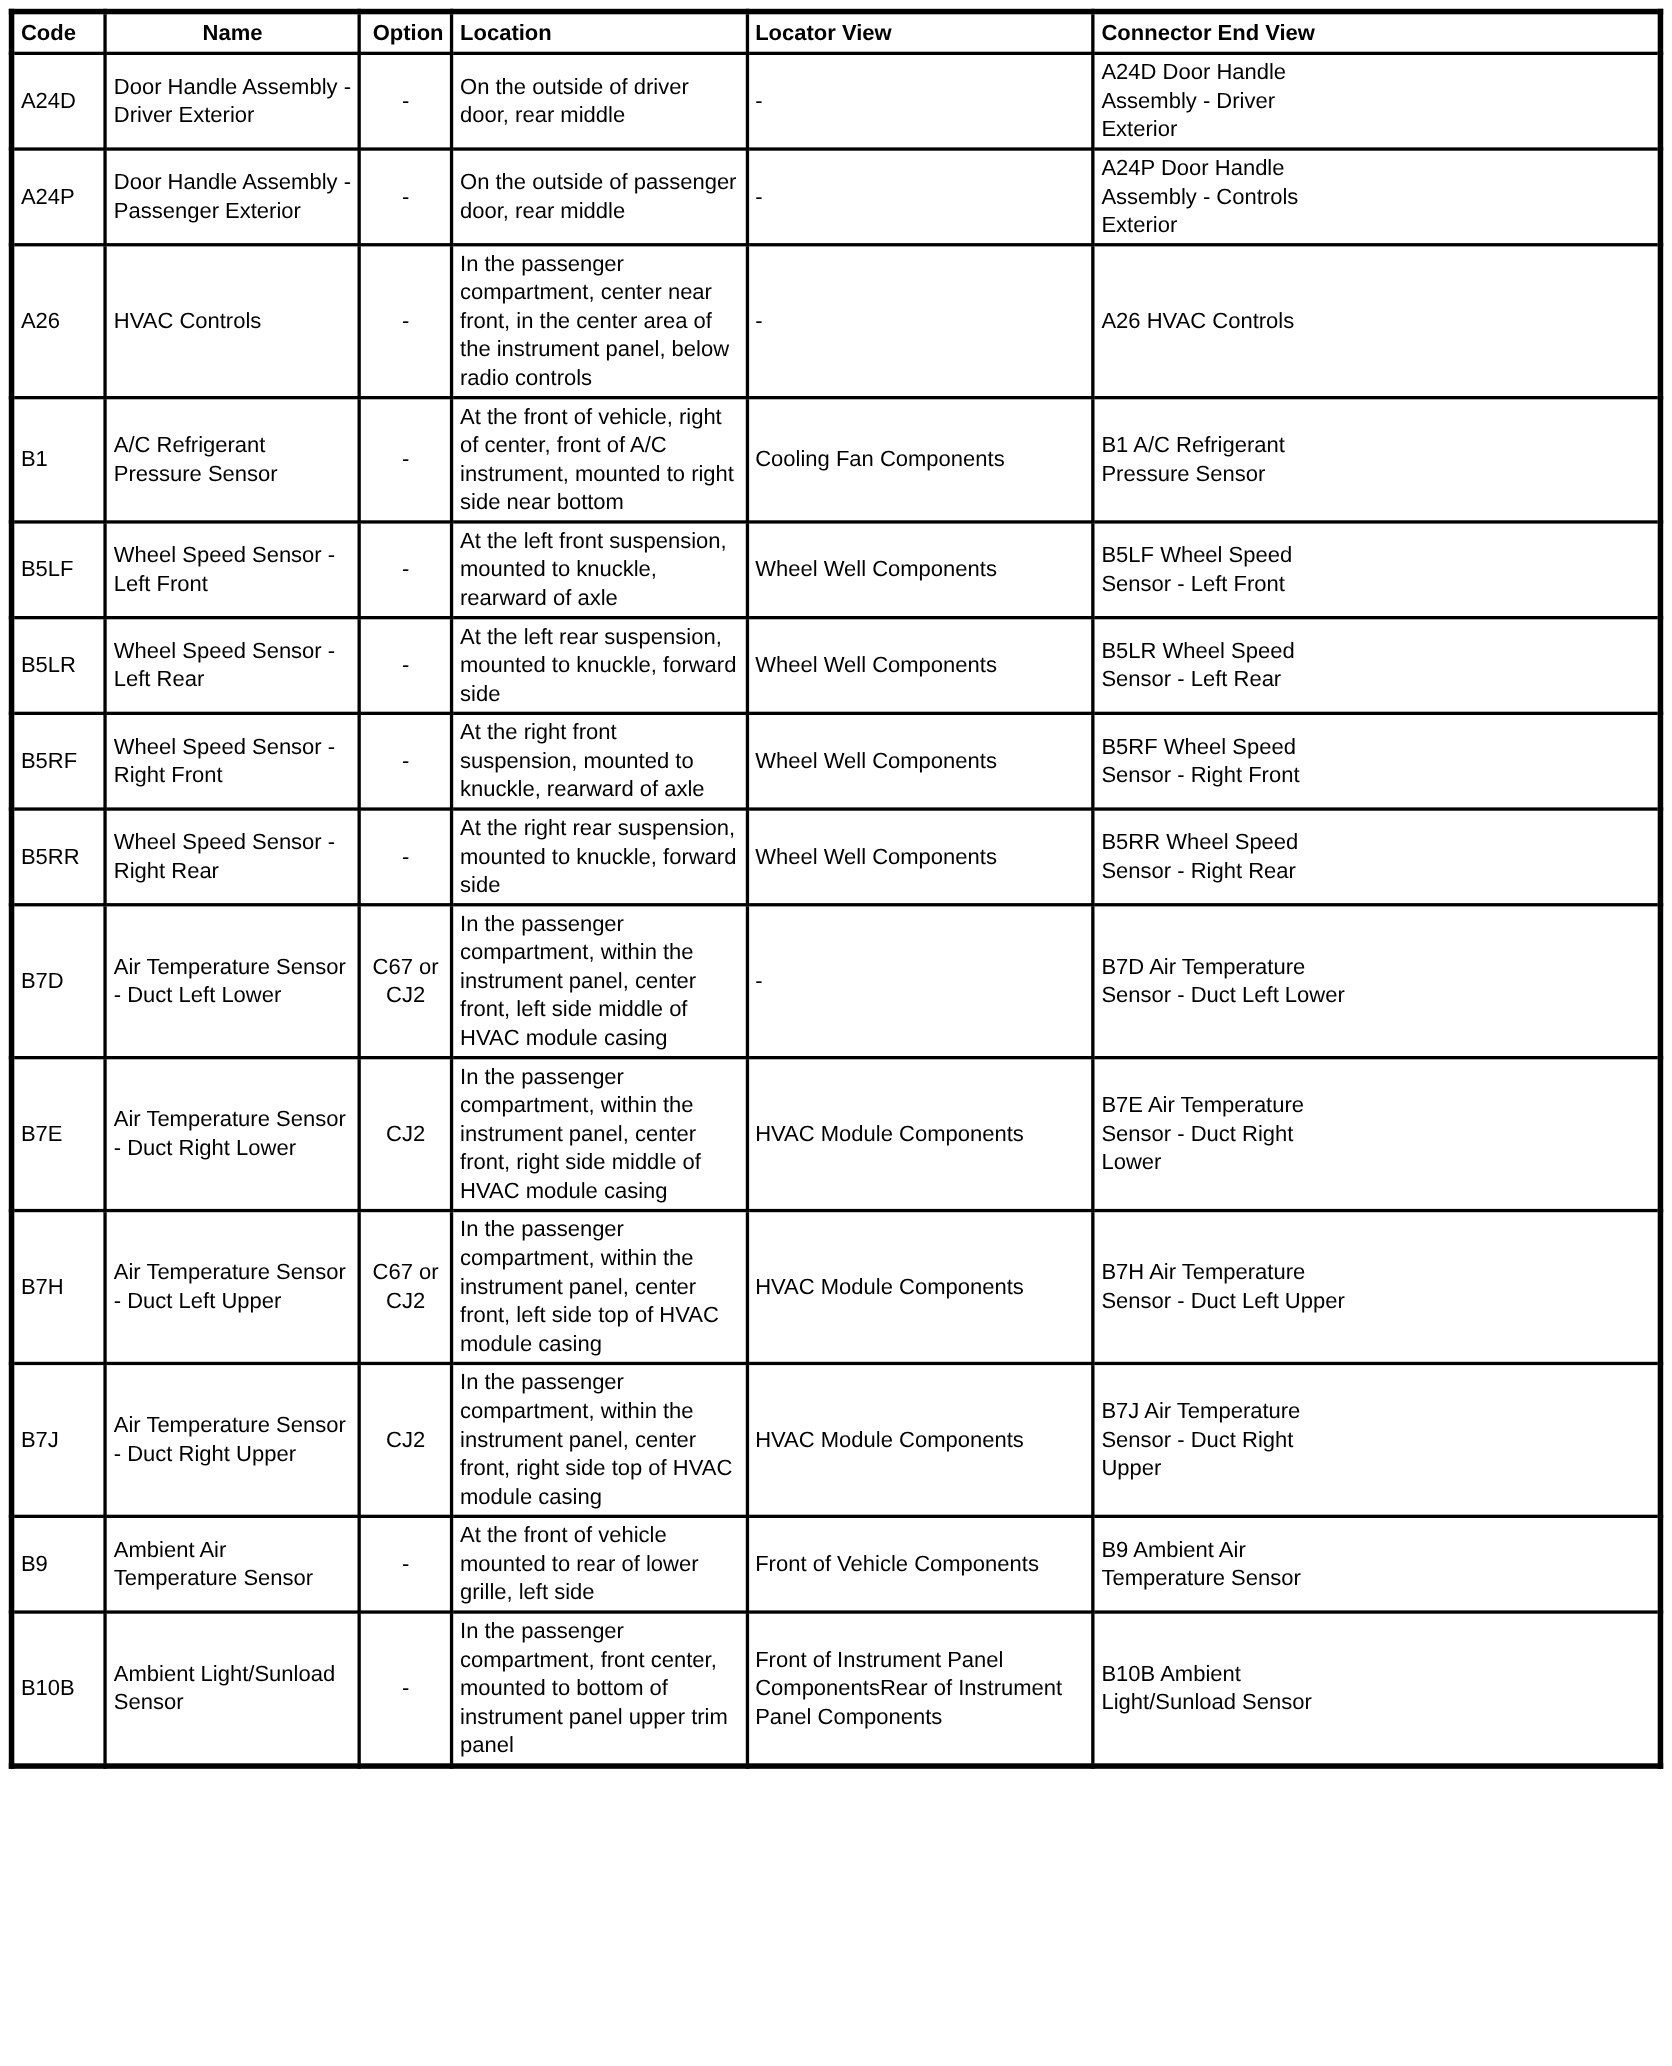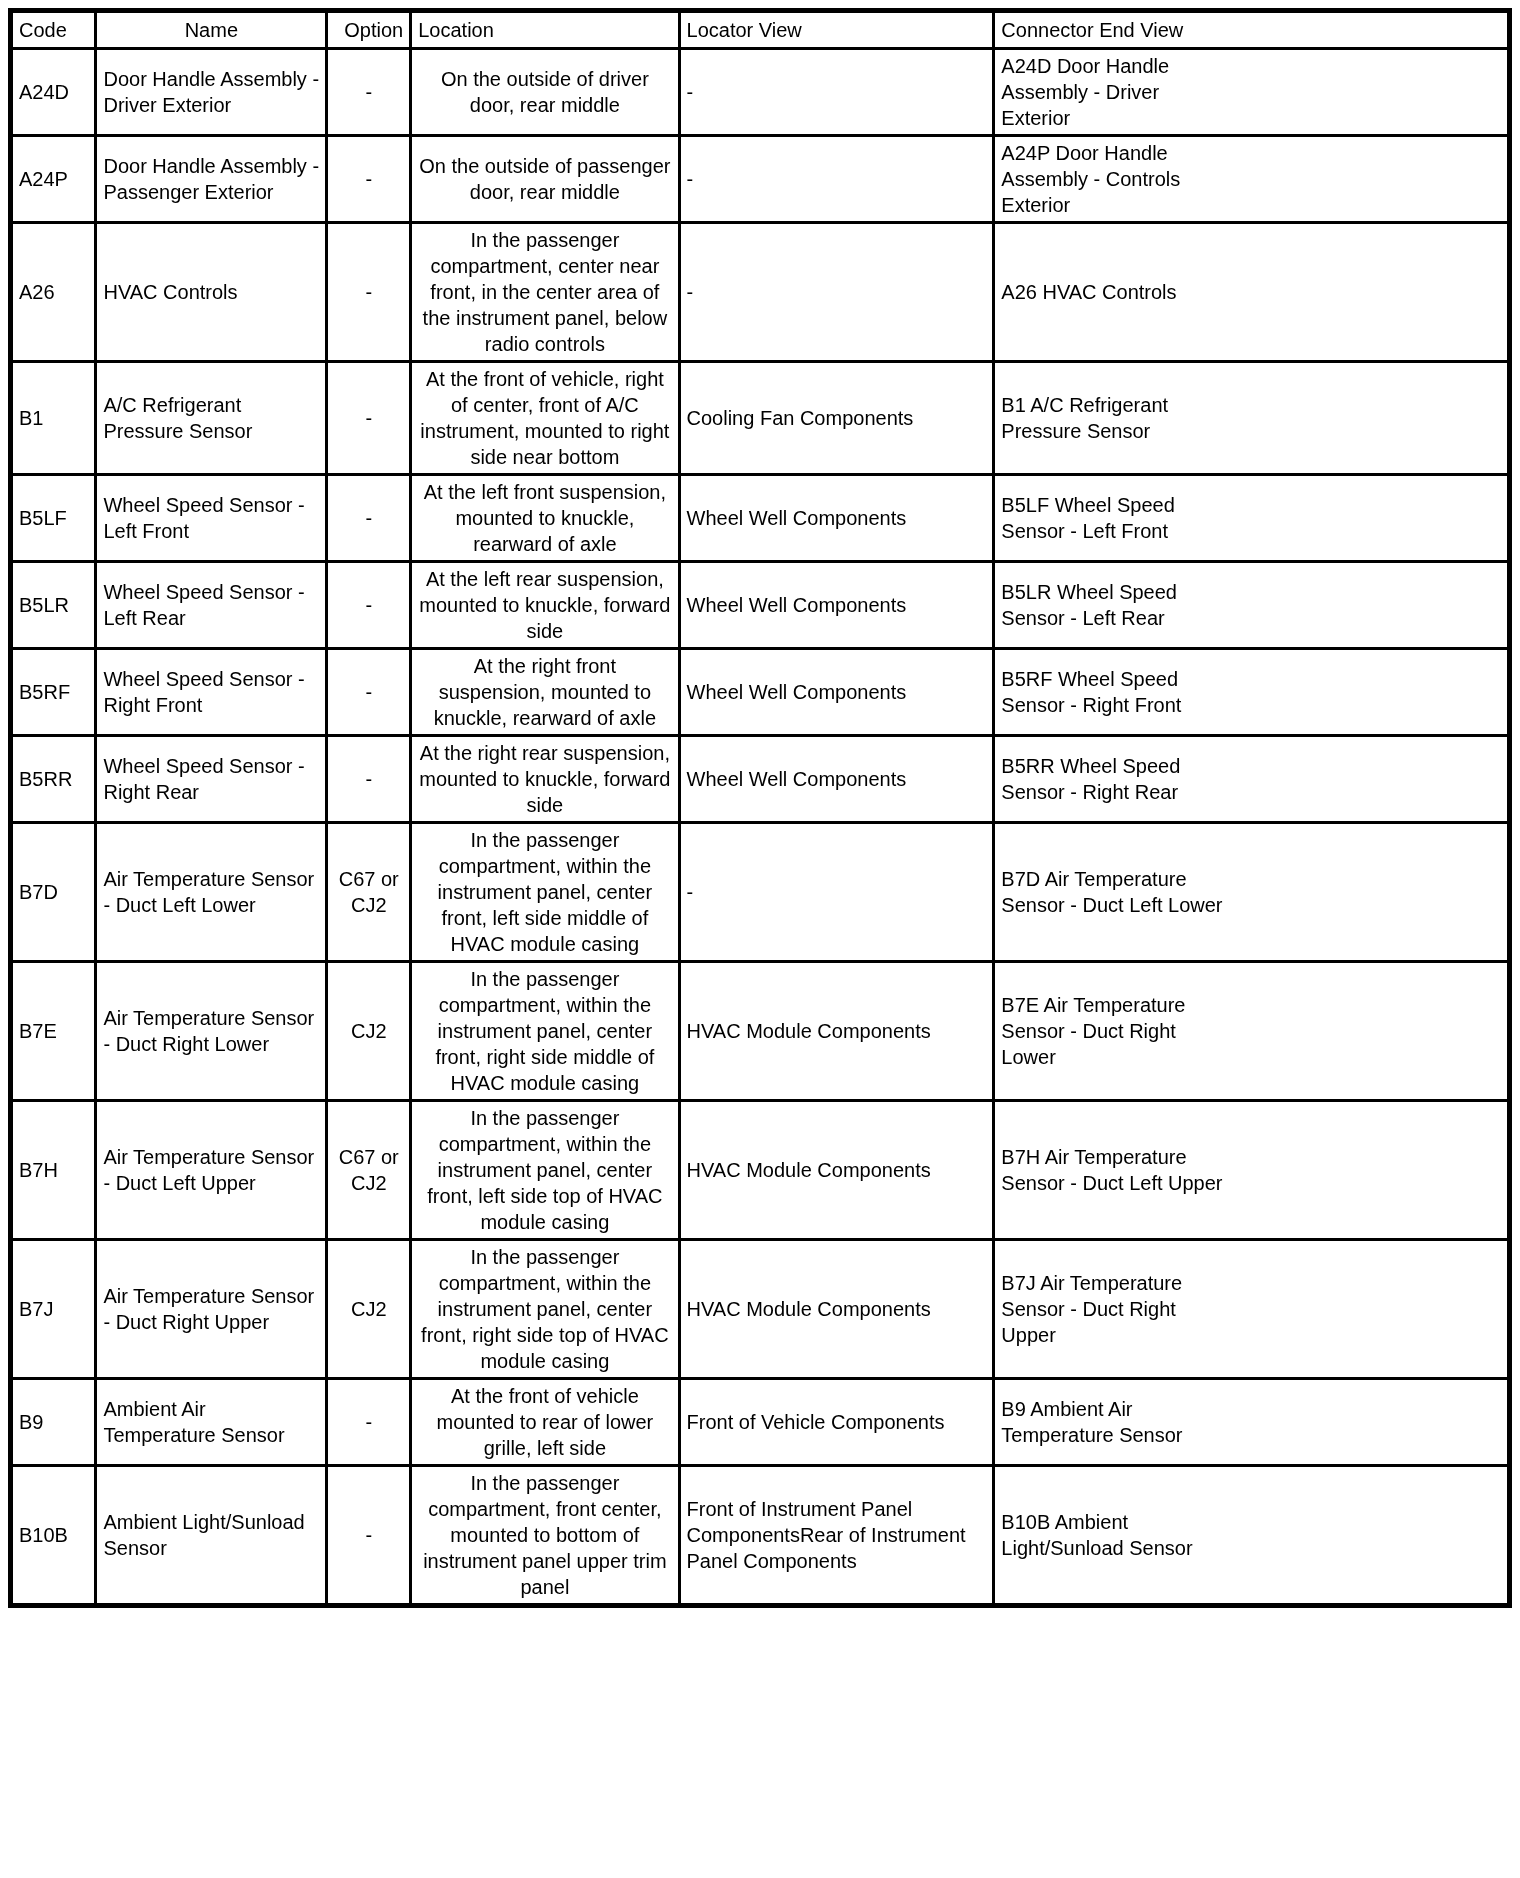--- a/index.html
+++ b/index.html
@@ -22,42 +22,42 @@
   th, td {
     border: 3px solid #000000;
     padding: 3px 6px;
     vertical-align: middle;
     font-size: 20px;
     line-height: 1.3;
     word-wrap: break-word;
     overflow-wrap: break-word;
   }
   th {
-    font-weight: normal;
+    font-weight: bold;
     text-align: center;
     padding: 4px 6px;
     white-space: nowrap;
     overflow: hidden;
   }
   
   th.col-h-code { text-align: left; }
   th.col-h-name { text-align: center; }
   th.col-h-option { text-align: right; }
   th.col-h-location { text-align: left; }
   th.col-h-locator-view { text-align: left; }
   th.col-h-connector-end-view { text-align: left; }
 
   td { text-align: left; }
   td.col-option { text-align: center; }
 
   
   .cell-inner { display: block; }
   td.col-connector-end-view .cell-inner { max-width: 232px; }
   td.col-name .cell-inner { max-width: 216px; }
-  td.col-location .cell-inner { max-width: 256px; text-align: center; }
+  td.col-location .cell-inner { max-width: 256px; }
   td.col-locator-view .cell-inner { max-width: 300px; }
 
   
   col.c-code { width: 5.7%; }
   col.c-name { width: 15.4%; }
   col.c-option { width: 5.6%; }
   col.c-location { width: 17.9%; }
   col.c-locator-view { width: 21.0%; }
   col.c-connector-end-view { width: 34.4%; }
 </style>

